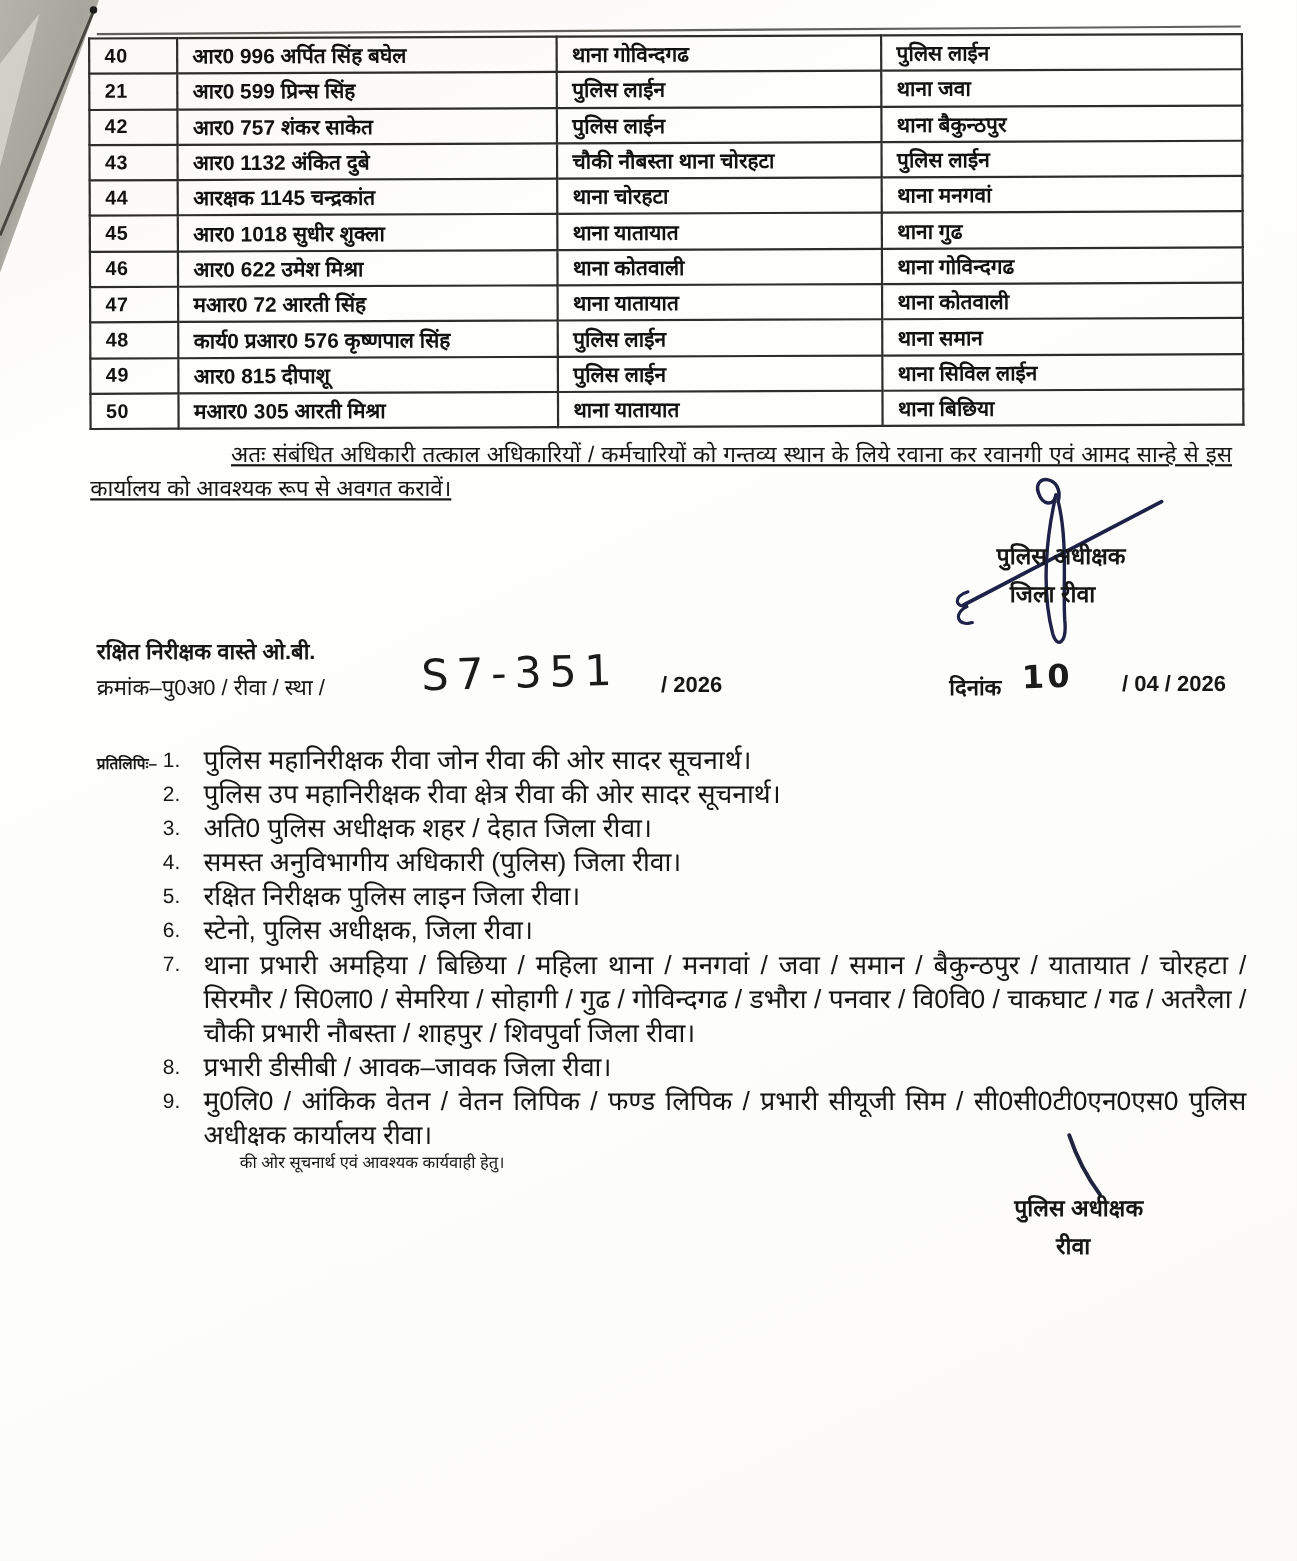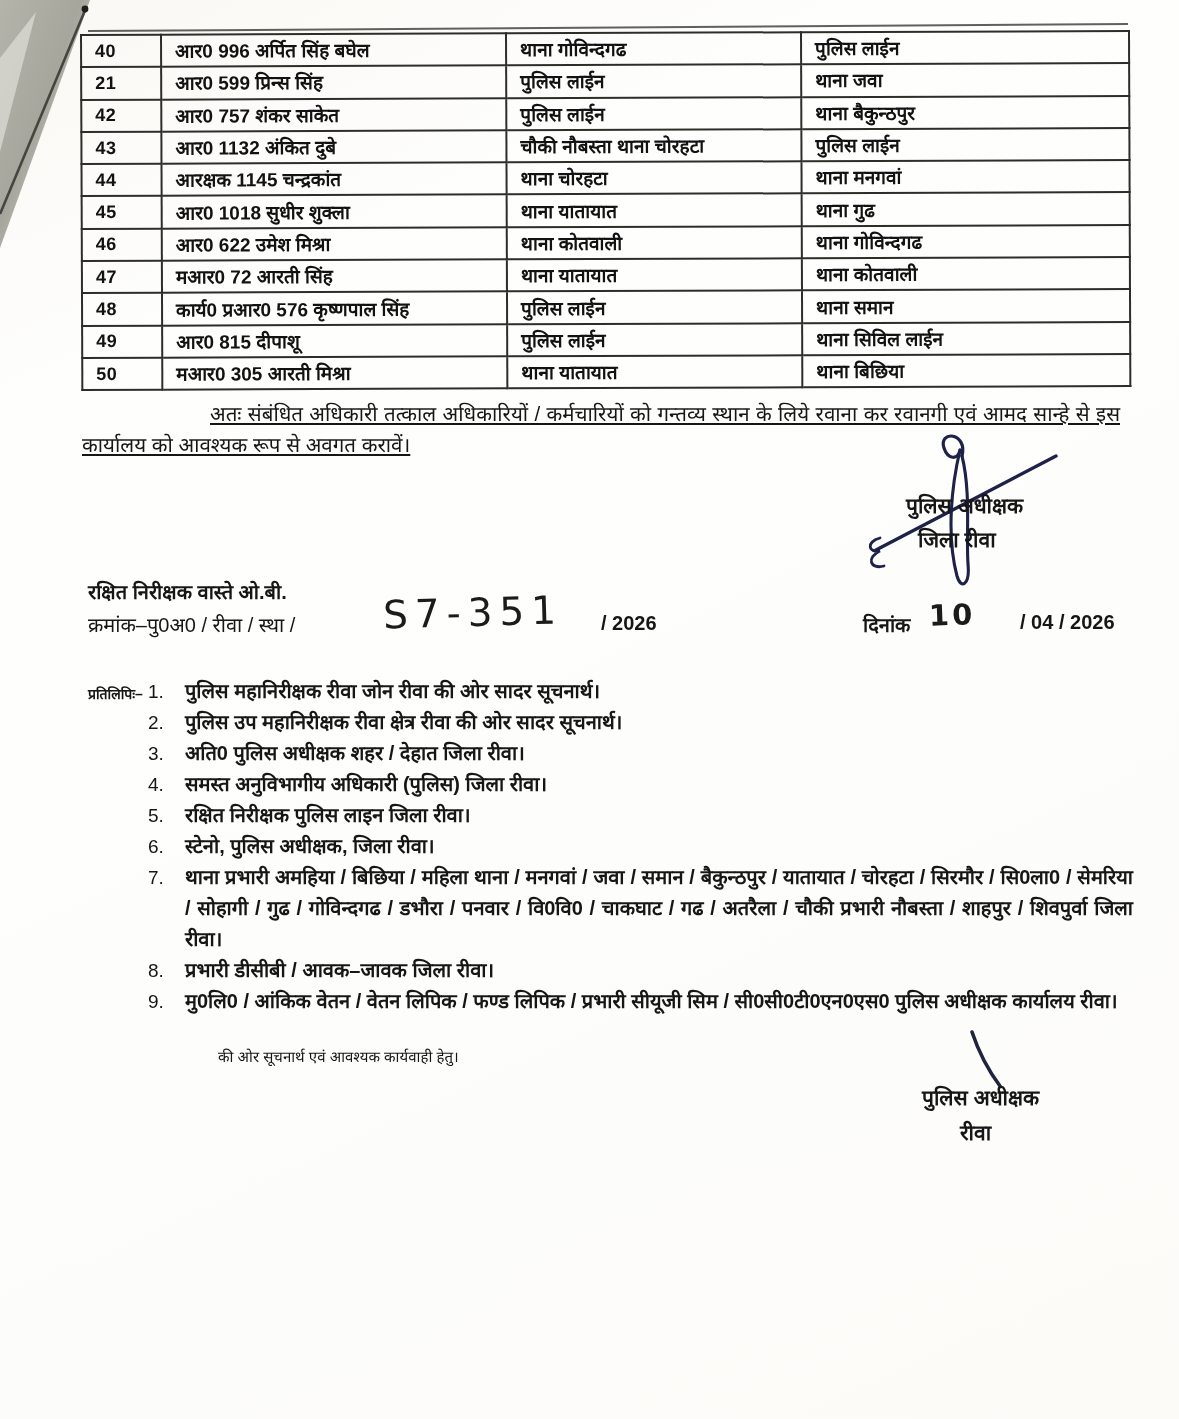--- a/index.html
+++ b/index.html
@@ -35,21 +35,21 @@
     transform:rotate(-1.6deg);}
   .ref-year{position:absolute;left:601px;top:612px;font-size:20px;font-weight:600;}
   .ref-date-label{position:absolute;left:863px;top:611px;font-size:20px;font-weight:600;}
   .hw-date{left:929px;top:598px;font-size:29px;font-weight:600;letter-spacing:3px;
     transform:rotate(-2deg);}
   .ref-date-rest{position:absolute;left:977px;top:611px;font-size:20px;font-weight:600;margin-left:43px;}
   .copy-label{position:absolute;left:88px;top:644px;font-size:14px;font-weight:600;margin-top:40px;}
   .copylist{position:absolute;left:148px;top:676px;width:985px;}
   .li{display:flex;align-items:flex-start;}
   .li .num{flex:0 0 26px;margin-right:11px;font-size:19px;font-weight:500;line-height:31px;}
-  .li .txt{flex:1;font-size:20px;font-weight:700;line-height:31px;text-align:justify;}
+  .li .txt{flex:1;font-size:24px;font-weight:400;line-height:31px;text-align:justify;}
   .fwd{position:absolute;left:218px;top:1046px;font-size:15px;font-weight:500;}
   .sig2{position:absolute;left:958px;top:1026px;width:62px;height:66px;pointer-events:none;}
   .bottom-sign{position:absolute;left:922px;top:1083px;width:200px;font-size:21px;font-weight:600;}
   .bs-place{margin:7px 0 0 38px;}
 </style>
 </head>
 <body>
 
 <div class="page">
 

